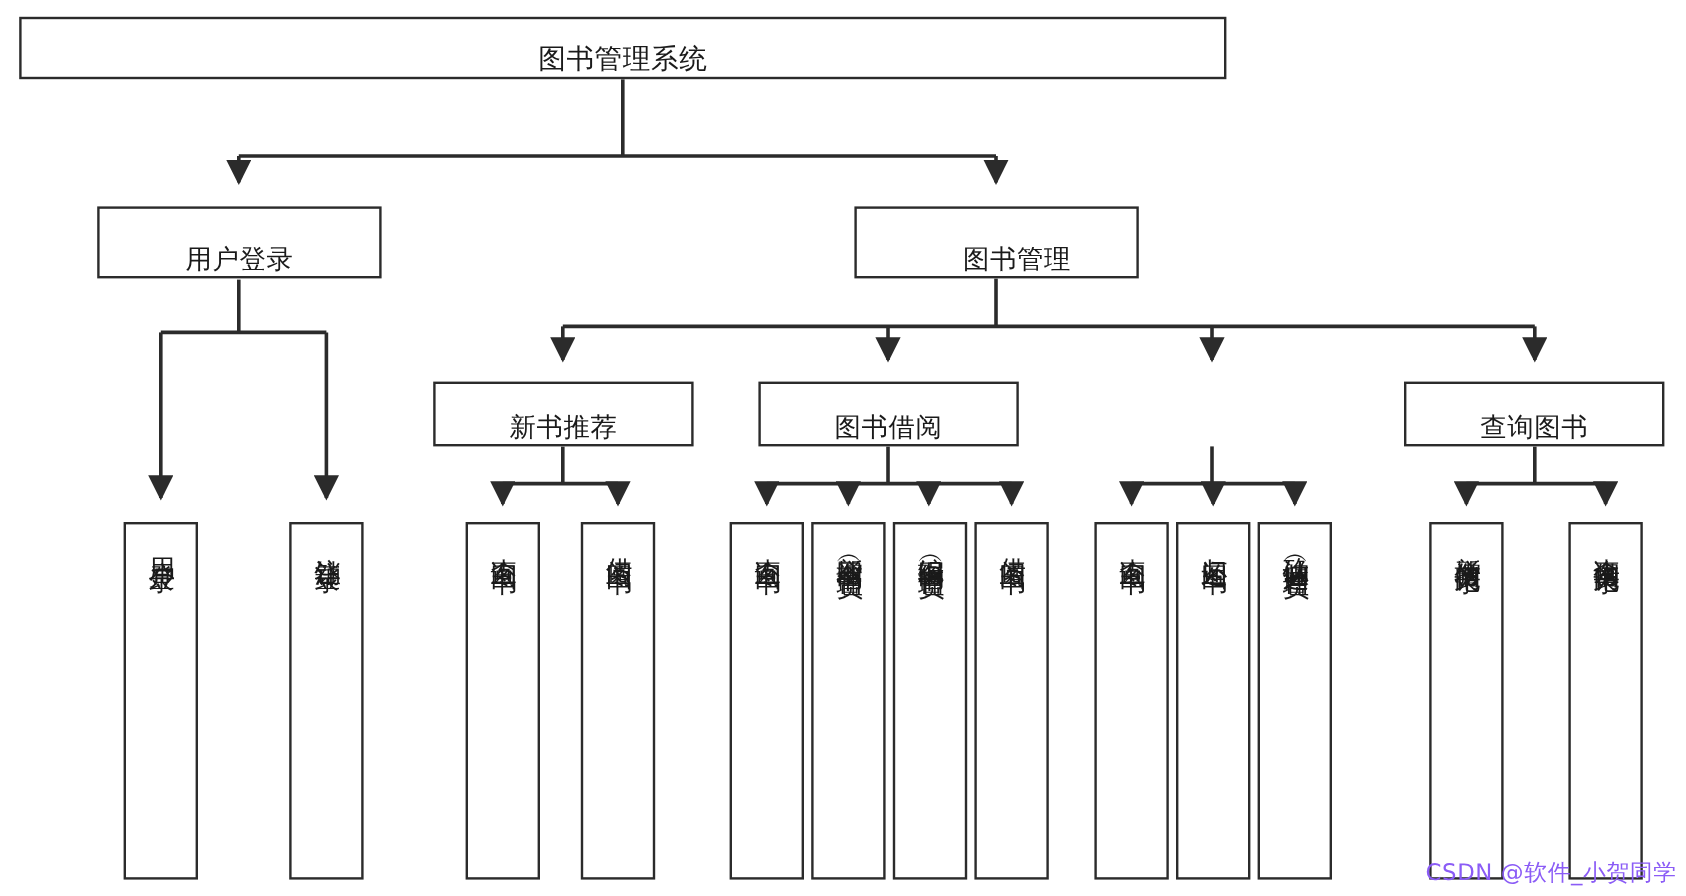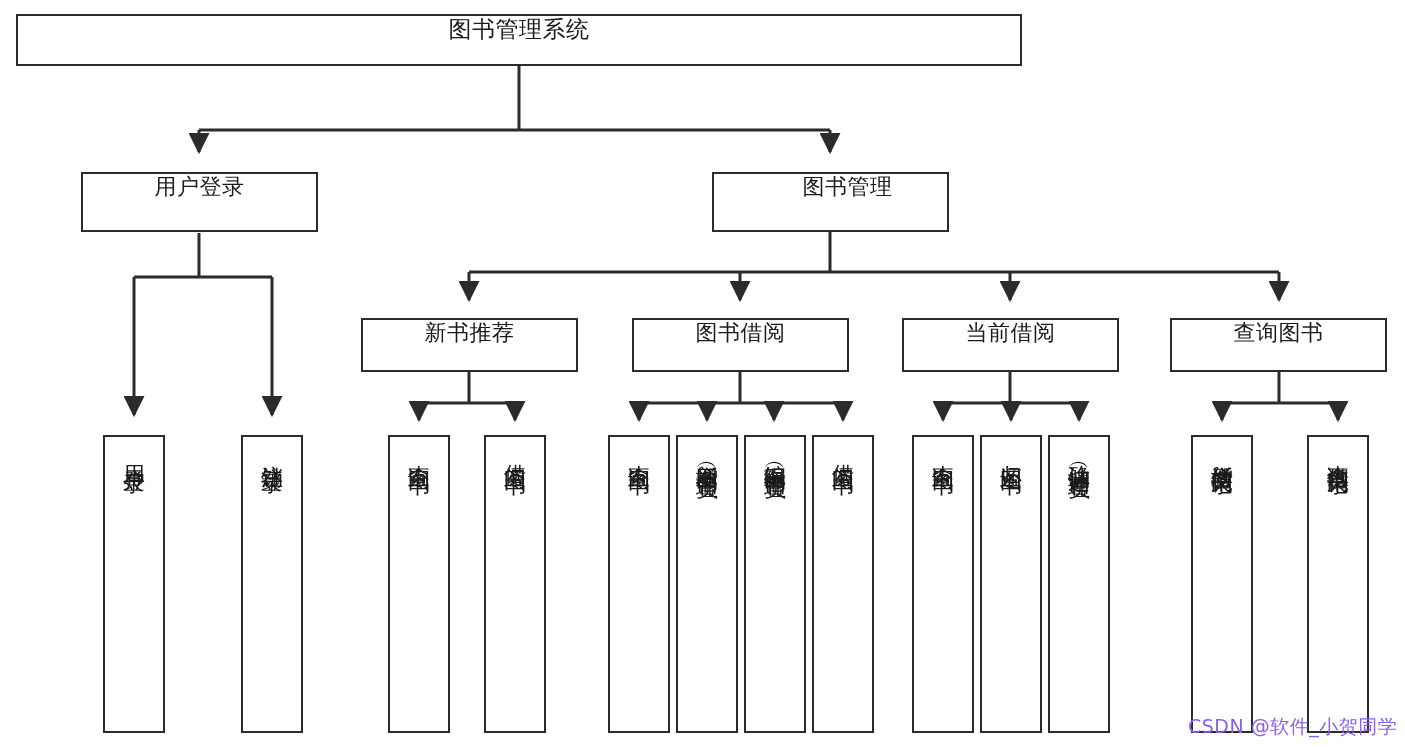--- a/index.html
+++ b/index.html
@@ -21,21 +21,21 @@
     top: 0;
     width: 1405px;
     height: 747px;
   }
   .node {
     position: absolute;
     box-sizing: border-box;
     border: 2px solid #2b2b2b;
     background: #ffffff;
     display: flex;
-    align-items: flex-start;
+    align-items: flex-end;
     justify-content: center;
     color: #1a1a1a;
     z-index: 2;
   }
   .node-label {
     display: block;
     text-align: center;
     line-height: 1.18;
     color: #1a1a1a;
   }
@@ -139,23 +139,20 @@
   <div class="node horizontal" style="left:712px; top:172px; width:237px; height:60px;padding-left:34px;">
     <span class="node-label">图书管理</span>
   </div>
 
   <div class="node horizontal" style="left:361px; top:318px; width:217px; height:54px;">
     <span class="node-label">新书推荐</span>
   </div>
   <div class="node horizontal" style="left:632px; top:318px; width:217px; height:54px;">
     <span class="node-label">图书借阅</span>
   </div>
-  <div class="node horizontal" style="left:902px; top:318px; width:217px; height:54px;">
-    <span class="node-label">当前借阅</span>
-  </div>
   <div class="node horizontal" style="left:1170px; top:318px; width:217px; height:54px;">
     <span class="node-label">查询图书</span>
   </div>
 
   <div class="node leaf" style="left:103px; top:435px; width:62px; height:298px;">
     <span class="node-label">用户登录</span>
   </div>
   <div class="node leaf" style="left:241px; top:435px; width:62px; height:298px;">
     <span class="node-label">注销登录</span>
   </div>

